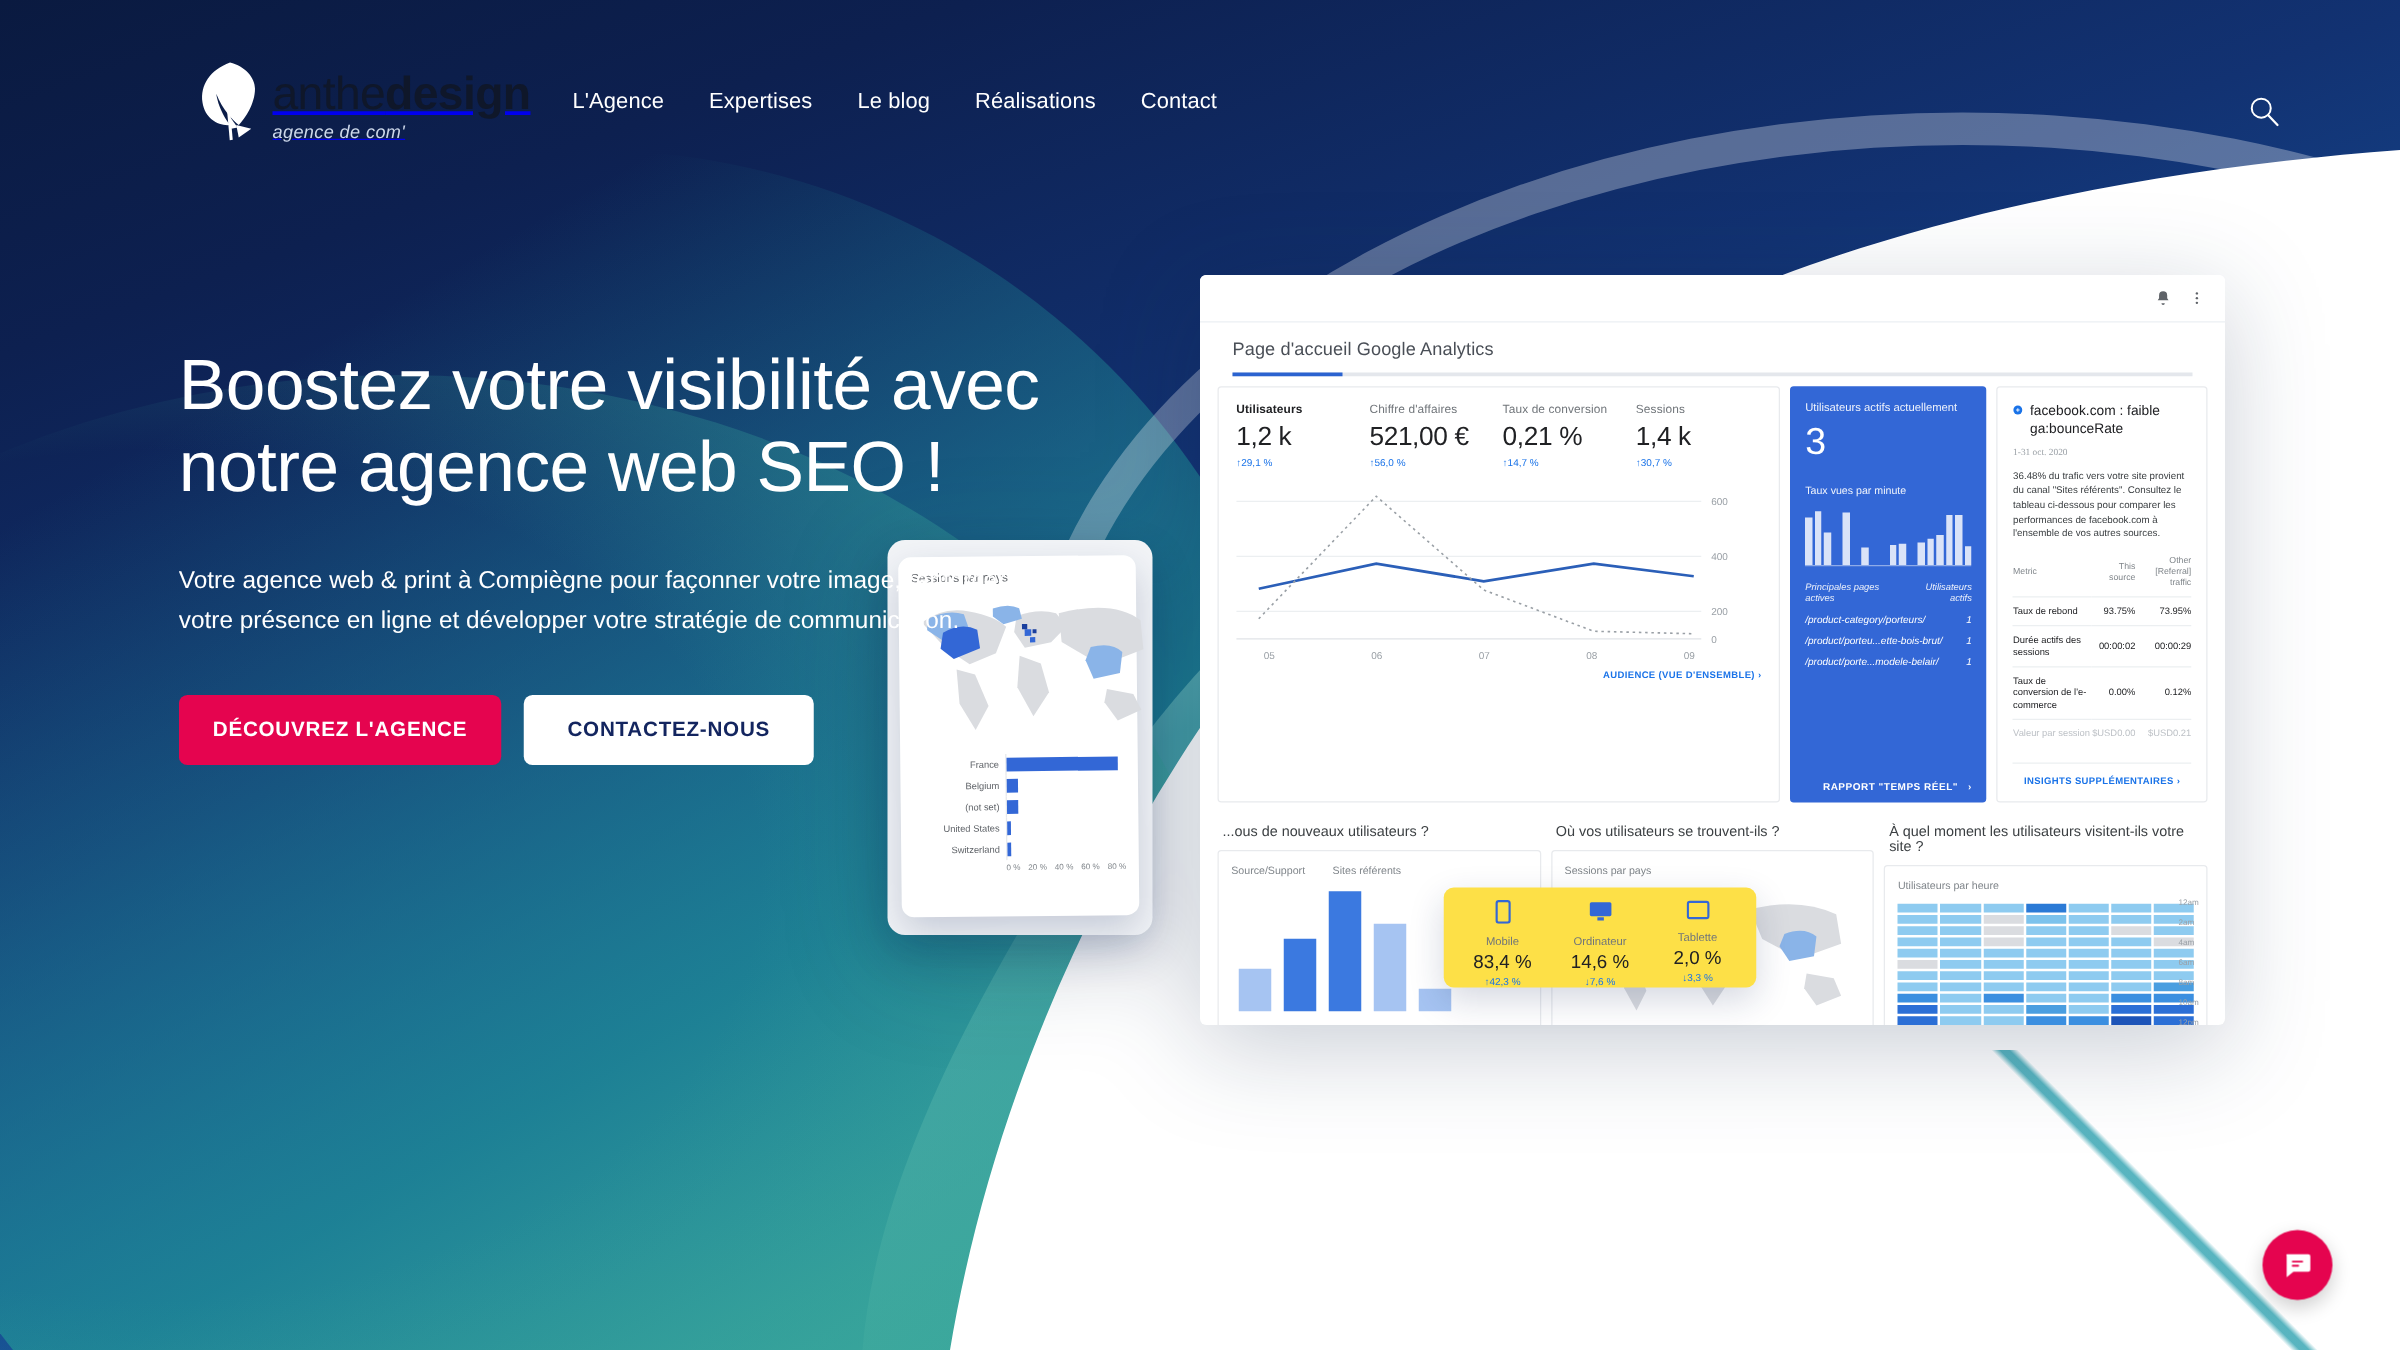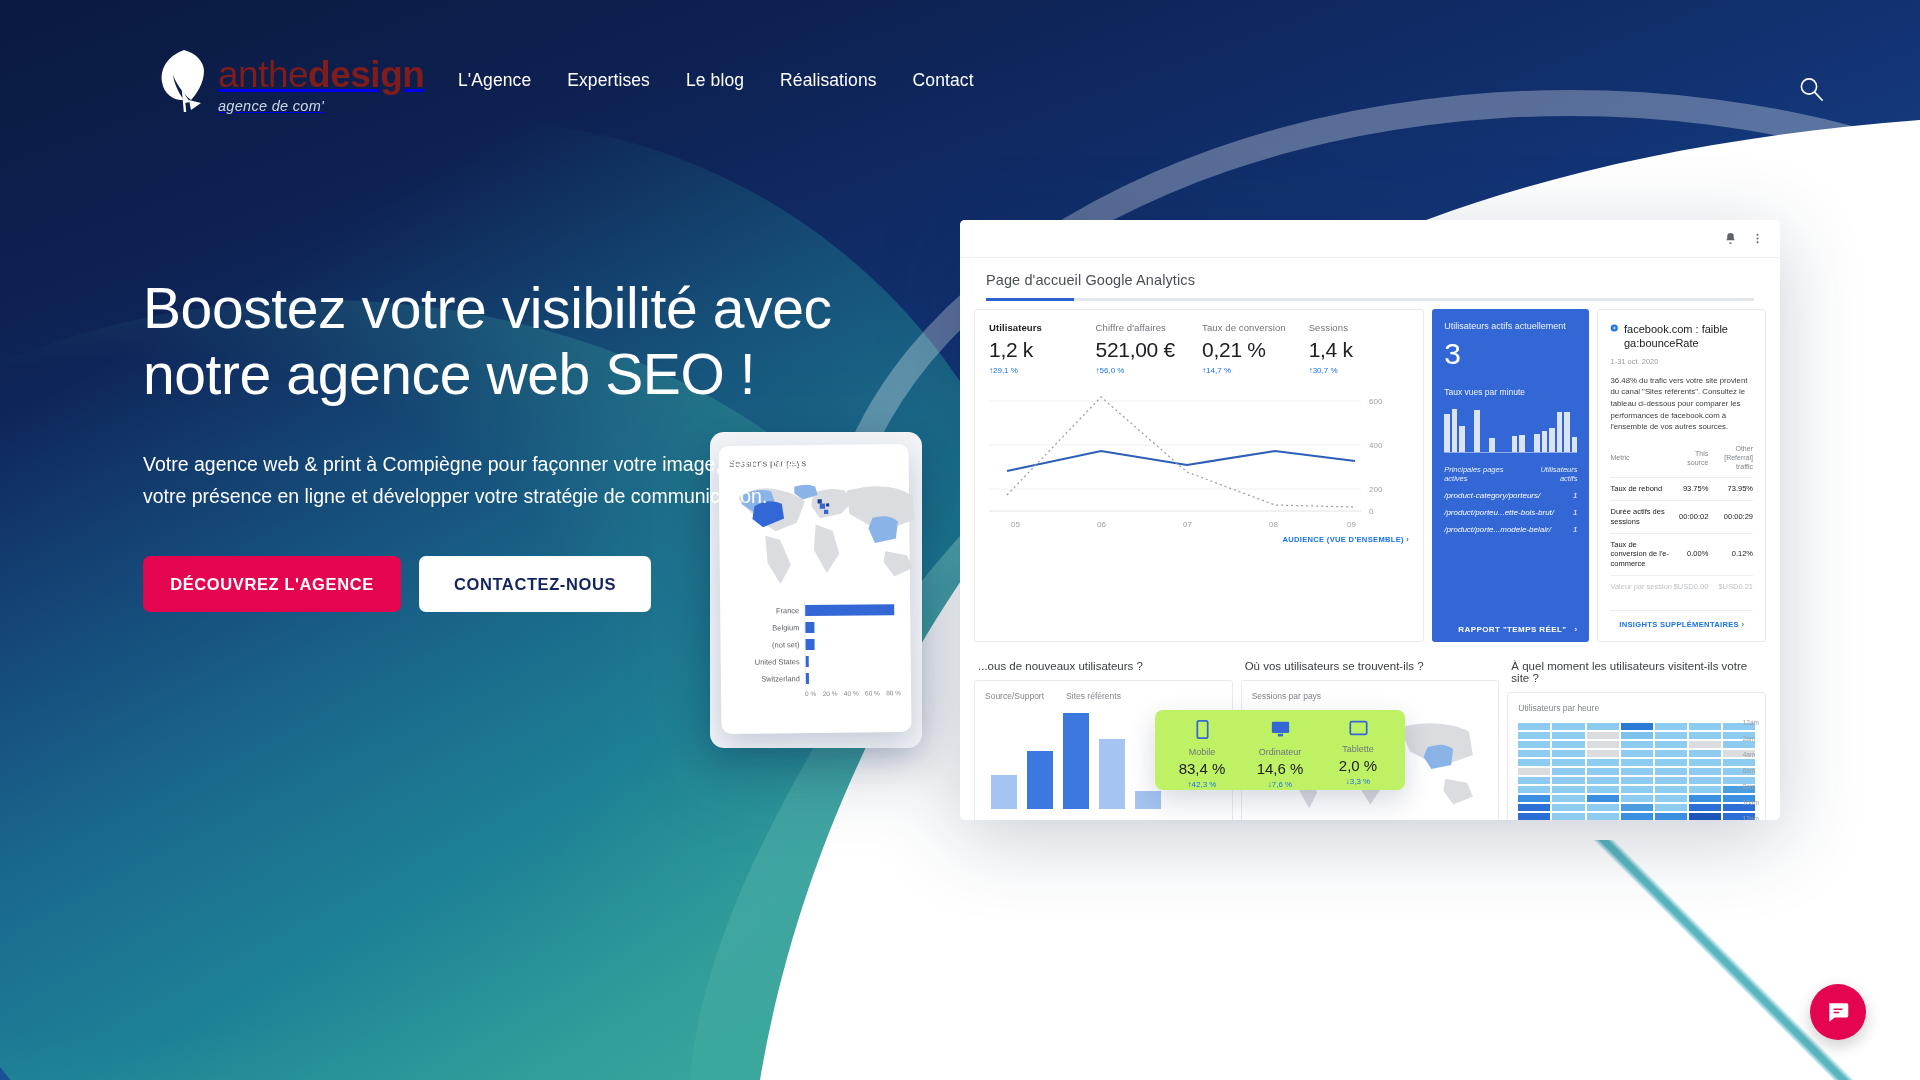--- a/index.html
+++ b/index.html
@@ -76,21 +76,21 @@
   .logo-wrap {
     position: absolute;
     left: 158px; top: 48px;
     display: flex; align-items: flex-start;
   }
   .logo-leaf { width: 52px; height: 68px; margin-right: 8px; }
   .logo-text { display: flex; flex-direction: column; padding-top: 8px; }
   .logo-word {
     font-size: 37px;
     letter-spacing: -0.5px;
-    color: #7f1d1d;
+    color: #0f172a;
     line-height: 1;
     white-space: nowrap;
     text-align: right;
   }
   .logo-word .light { font-weight: 300; }
   .logo-word .bold { font-weight: 700; }
   .logo-tag {
     font-size: 14.5px;
     color: #cdd8ea;
     font-style: italic;
@@ -219,21 +219,21 @@
   .live-bars i { flex: 1; background: rgba(255,255,255,.82); display: block; }
   .live-table { margin-top: 12px; font-style: italic; }
   .live-th { display: flex; justify-content: space-between; font-size: 7.5px; opacity: .9; }
   .live-th span:last-child { text-align: right; width: 54px; }
   .live-tr { display: flex; justify-content: space-between; font-size: 8px; margin-top: 8px; }
   .live-footer { position: absolute; left: 12px; right: 12px; bottom: 8px; font-size: 8px; font-weight: 700; letter-spacing: .4px; display: flex; justify-content: flex-end; gap: 8px; align-items: center; }
 
   .panel-insight { width: 180px; padding: 12px; }
   .ins-head { display: flex; align-items: flex-start; gap: 5px; }
   .ins-title { font-size: 11px; color: #202124; line-height: 1.3; }
-  .ins-date { font-size: 7.5px; color: #9aa0a6; margin-top: 6px; }
+  .ins-date { font-size: 7.5px; color: #9aa0a6; margin-top: 6px; font-family: Liberation Serif, serif; }
   .ins-body { font-size: 7.8px; color: #3c4043; line-height: 1.5; margin-top: 9px; }
   .ins-table { margin-top: 11px; width: 100%; border-collapse: collapse; }
   .ins-table th { font-size: 7px; color: #80868b; font-weight: 400; text-align: right; padding: 0 0 6px 0; line-height: 1.3; }
   .ins-table th:first-child { text-align: left; }
   .ins-table td { font-size: 7.5px; color: #202124; text-align: right; padding: 6px 0; border-top: 1px solid #eceff1; line-height: 1.3; }
   .ins-table td:first-child { text-align: left; }
   .ins-table tr.muted td { color: #bdc1c6; }
   .ins-footer { margin-top: 12px; font-size: 7.6px; color: #1a73e8; font-weight: 700; letter-spacing: .3px; text-align: center; border-top: 1px solid #eceff1; padding-top: 9px; }
 
   .dash-row2 { display: flex; gap: 8px; padding: 0 14px; margin-top: 8px; }
@@ -244,21 +244,21 @@
   .r2-sub { font-size: 8.5px; color: #80868b; }
   .barchart { display: flex; align-items: flex-end; gap: 10px; height: 96px; margin-top: 12px; padding-left: 6px; }
   .barchart i { width: 26px; display: block; background: #3b79e0; }
   .barchart i.lite { background: #a6c4f2; }
   .heat { display: grid; grid-template-columns: repeat(7, 1fr); gap: 2px; margin-top: 10px; }
   .heat span { height: 7px; display: block; }
 
   .float-card {
     position: absolute; left: 195px; top: 490px;
     width: 250px; height: 80px;
-    background: #bef264; border-radius: 8px;
+    background: #fde047; border-radius: 8px;
     box-shadow: 0 10px 28px rgba(20,40,90,.18);
     display: flex; z-index: 32; padding: 10px 8px;
   }
   .dev { flex: 1; text-align: center; }
   .dev-lab { font-size: 9px; color: #70757a; margin-top: 4px; }
   .dev-val { font-size: 15px; color: #202124; margin-top: 3px; }
   .dev-delta { font-size: 8px; color: #1a73e8; margin-top: 3px; }
 
   .tablet-card {
     position: absolute; left: -240px; top: 225px;

